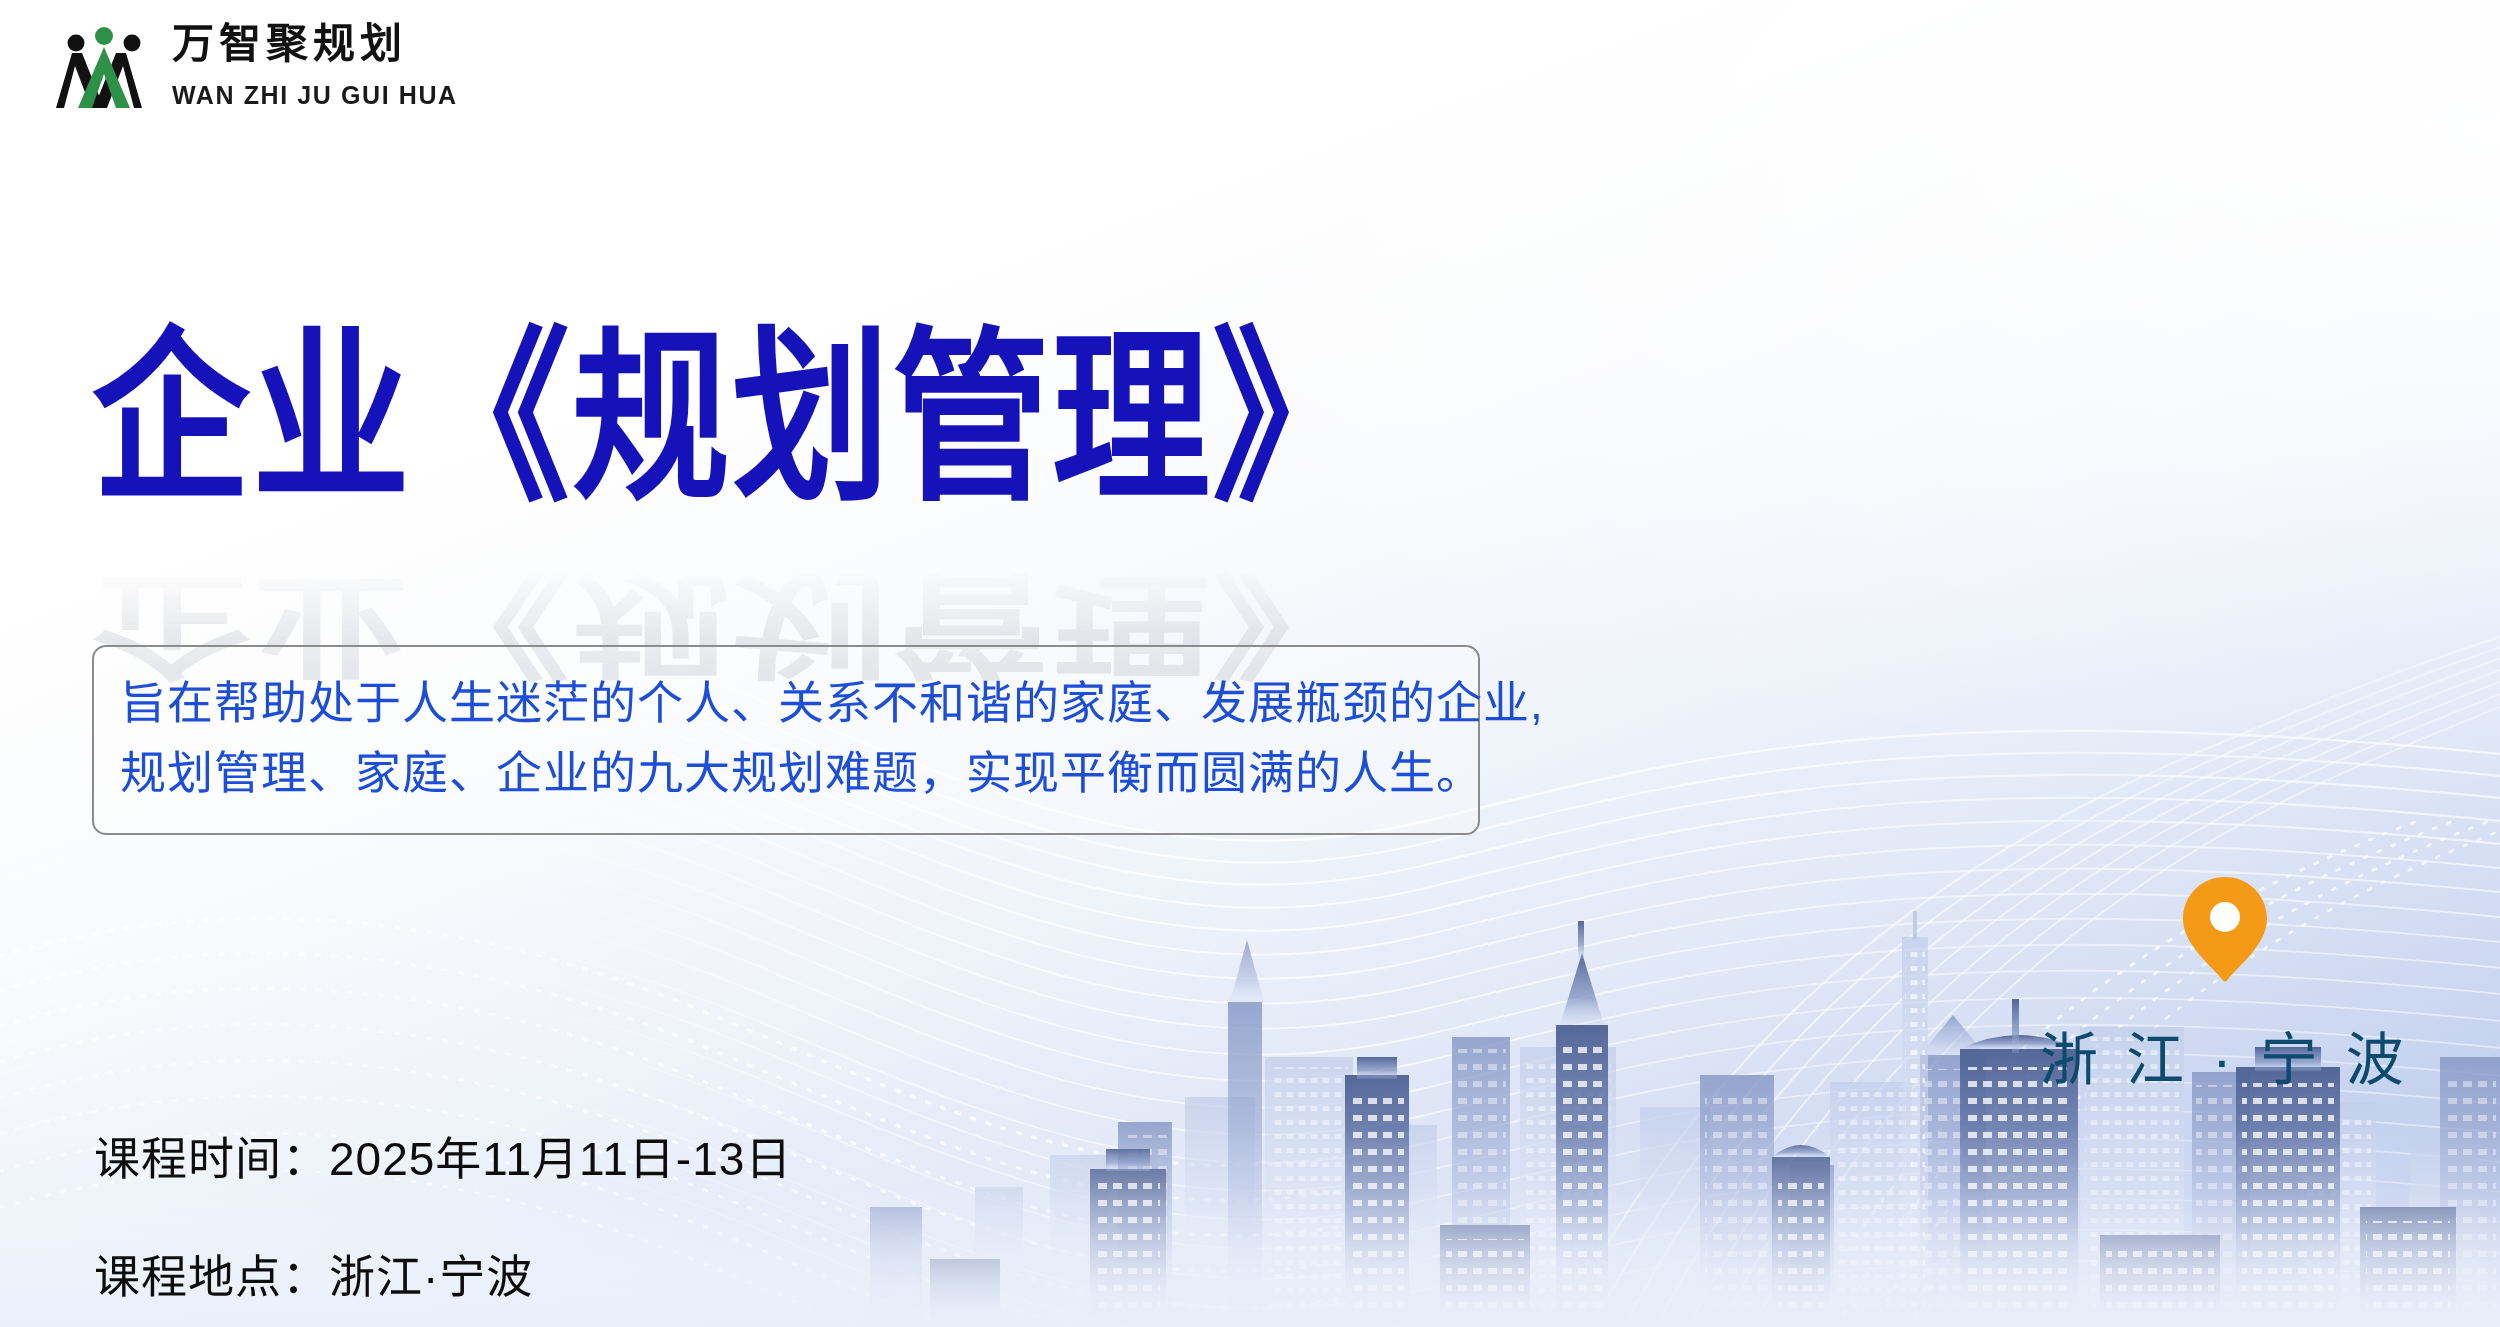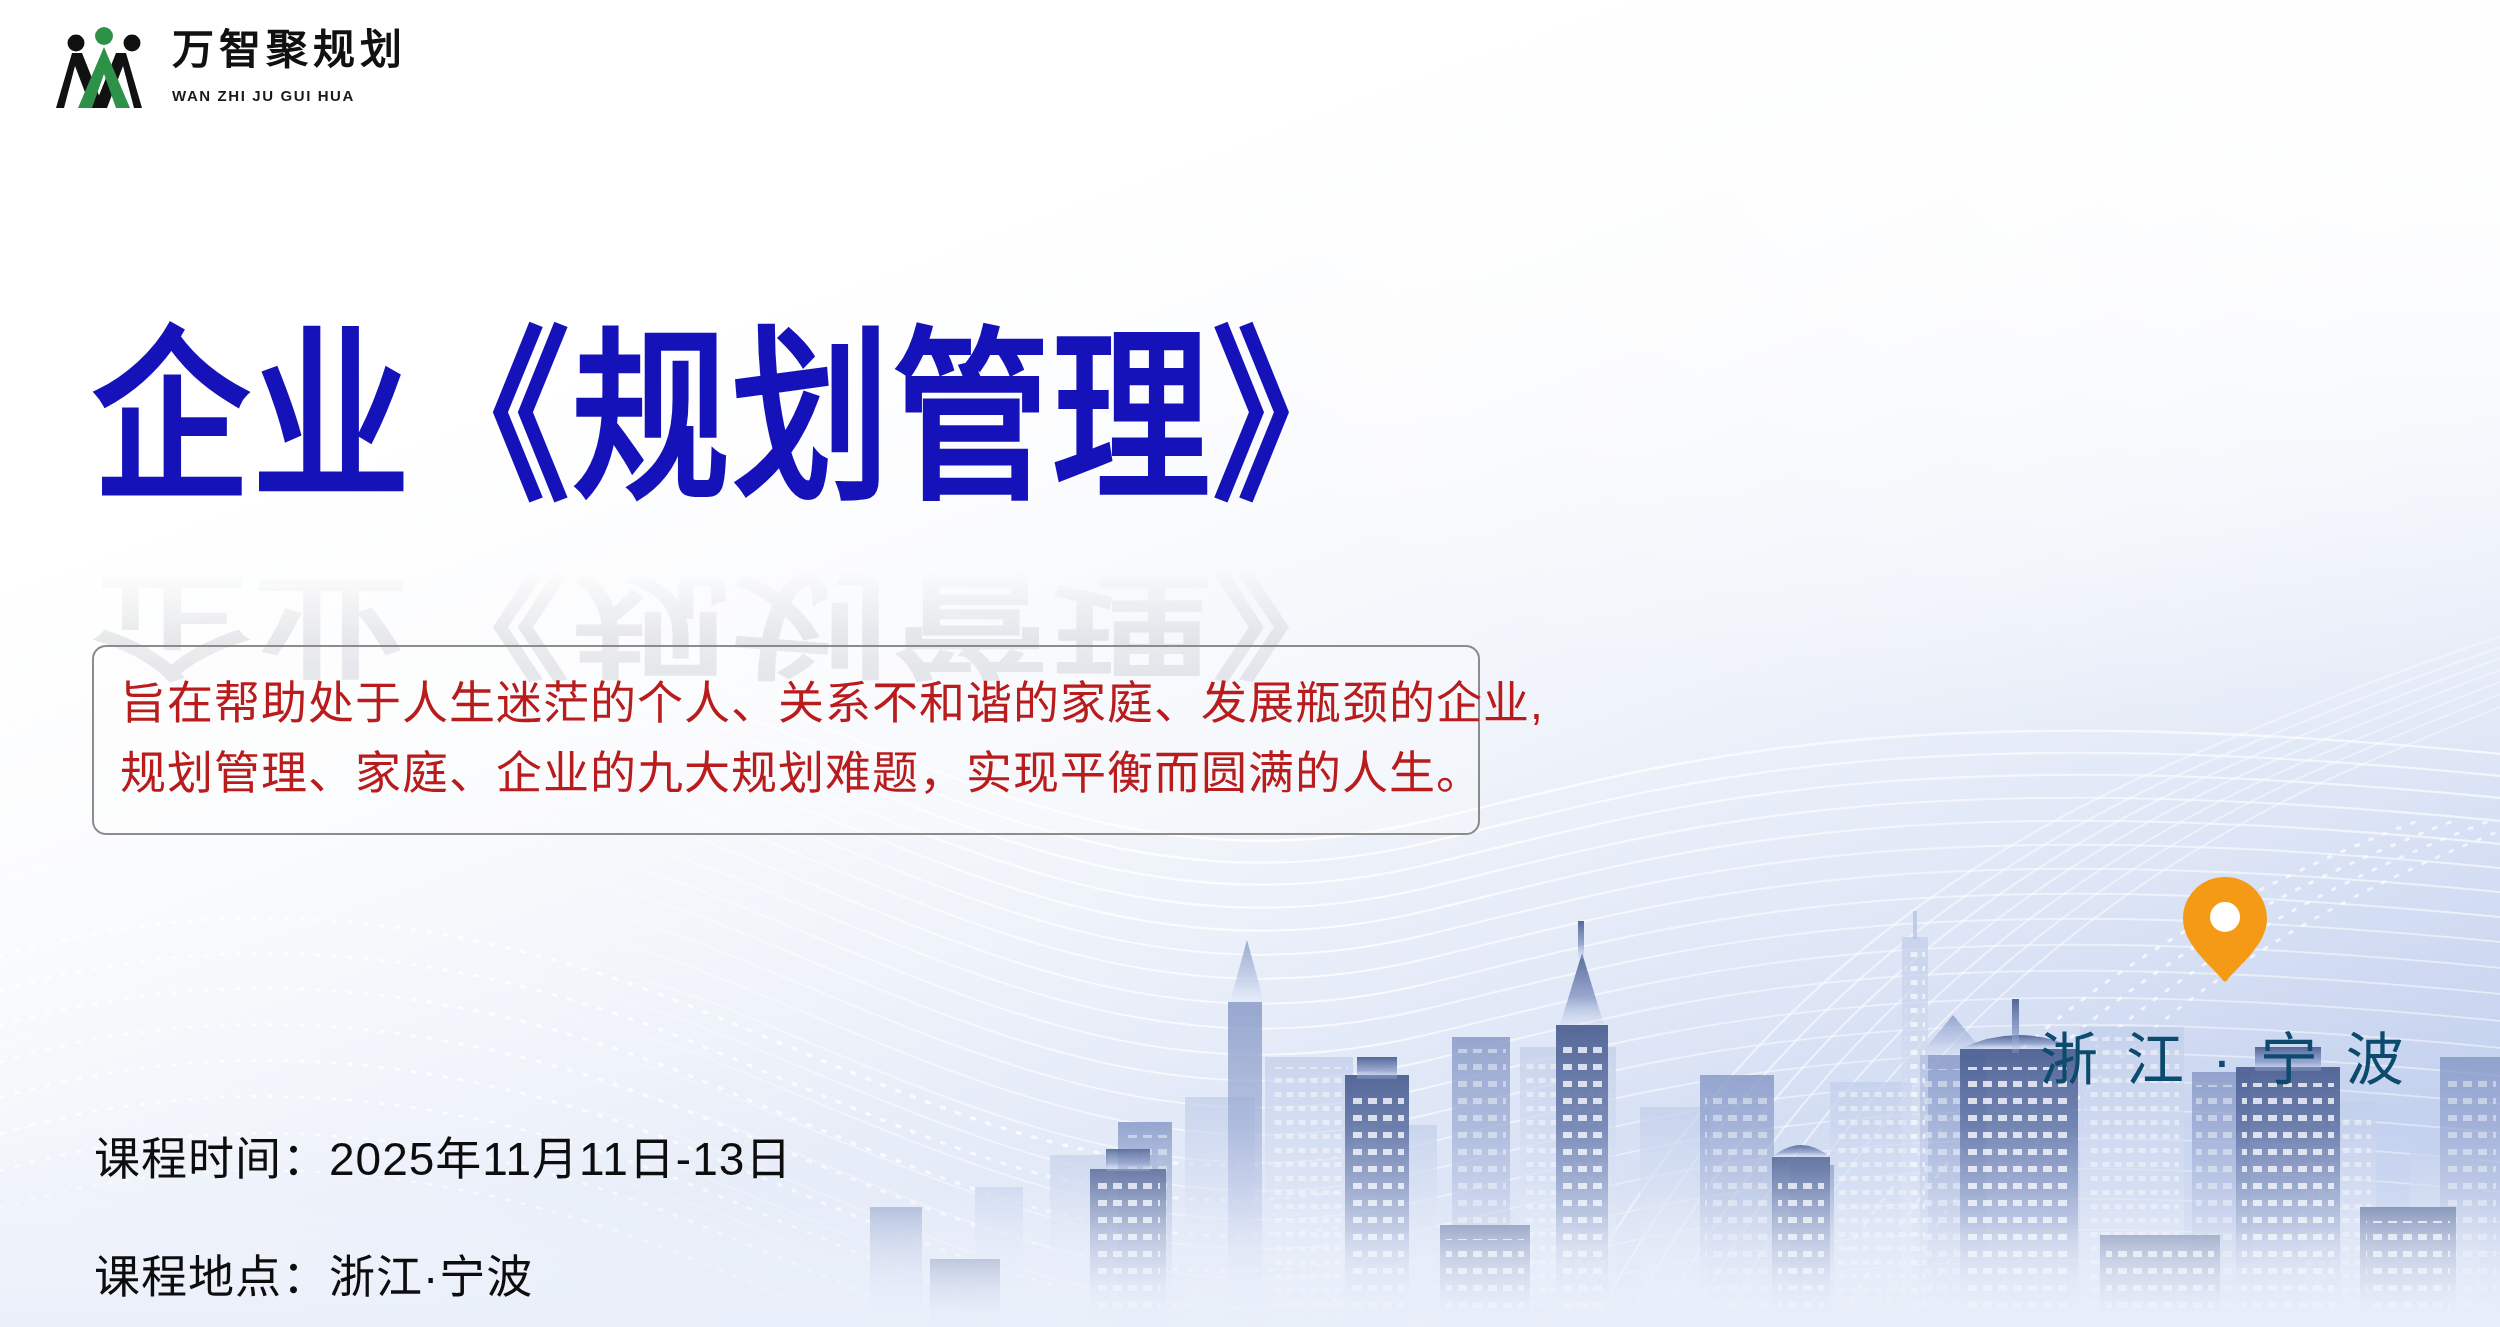--- a/index.html
+++ b/index.html
@@ -91,21 +91,21 @@
     font-family: "Liberation Serif", "DejaVu Serif", serif;
     font-size: 42px;
     font-weight: 700;
     letter-spacing: 5px;
     color: #111111;
     line-height: 1.05;
     white-space: nowrap;
   }
   .logo-py {
     font-family: "Liberation Sans", sans-serif;
-    font-size: 15px;
+    font-size: 25px;
     font-weight: 700;
     letter-spacing: 1.6px;
     color: #1a1a1a;
     margin-top: 15px;
     white-space: nowrap;
   }
 
   
   .title-wrap {
     position: absolute;
@@ -150,21 +150,21 @@
     box-sizing: border-box;
     padding: 22px 26px 24px 26px;
     border: 2px solid #8c8c8c;
     border-radius: 14px;
     background: rgba(255,255,255,0.28);
   }
   .desc-line {
     font-family: "Liberation Sans", "DejaVu Sans", sans-serif;
     font-size: 46px;
     font-weight: 500;
-    color: #b91c1c;
+    color: #1d4ed8;
     line-height: 1.52;
     letter-spacing: 1px;
     white-space: nowrap;
   }
 
   
   .tagline {
     position: absolute;
     left: 128px;
     top: 846px;

